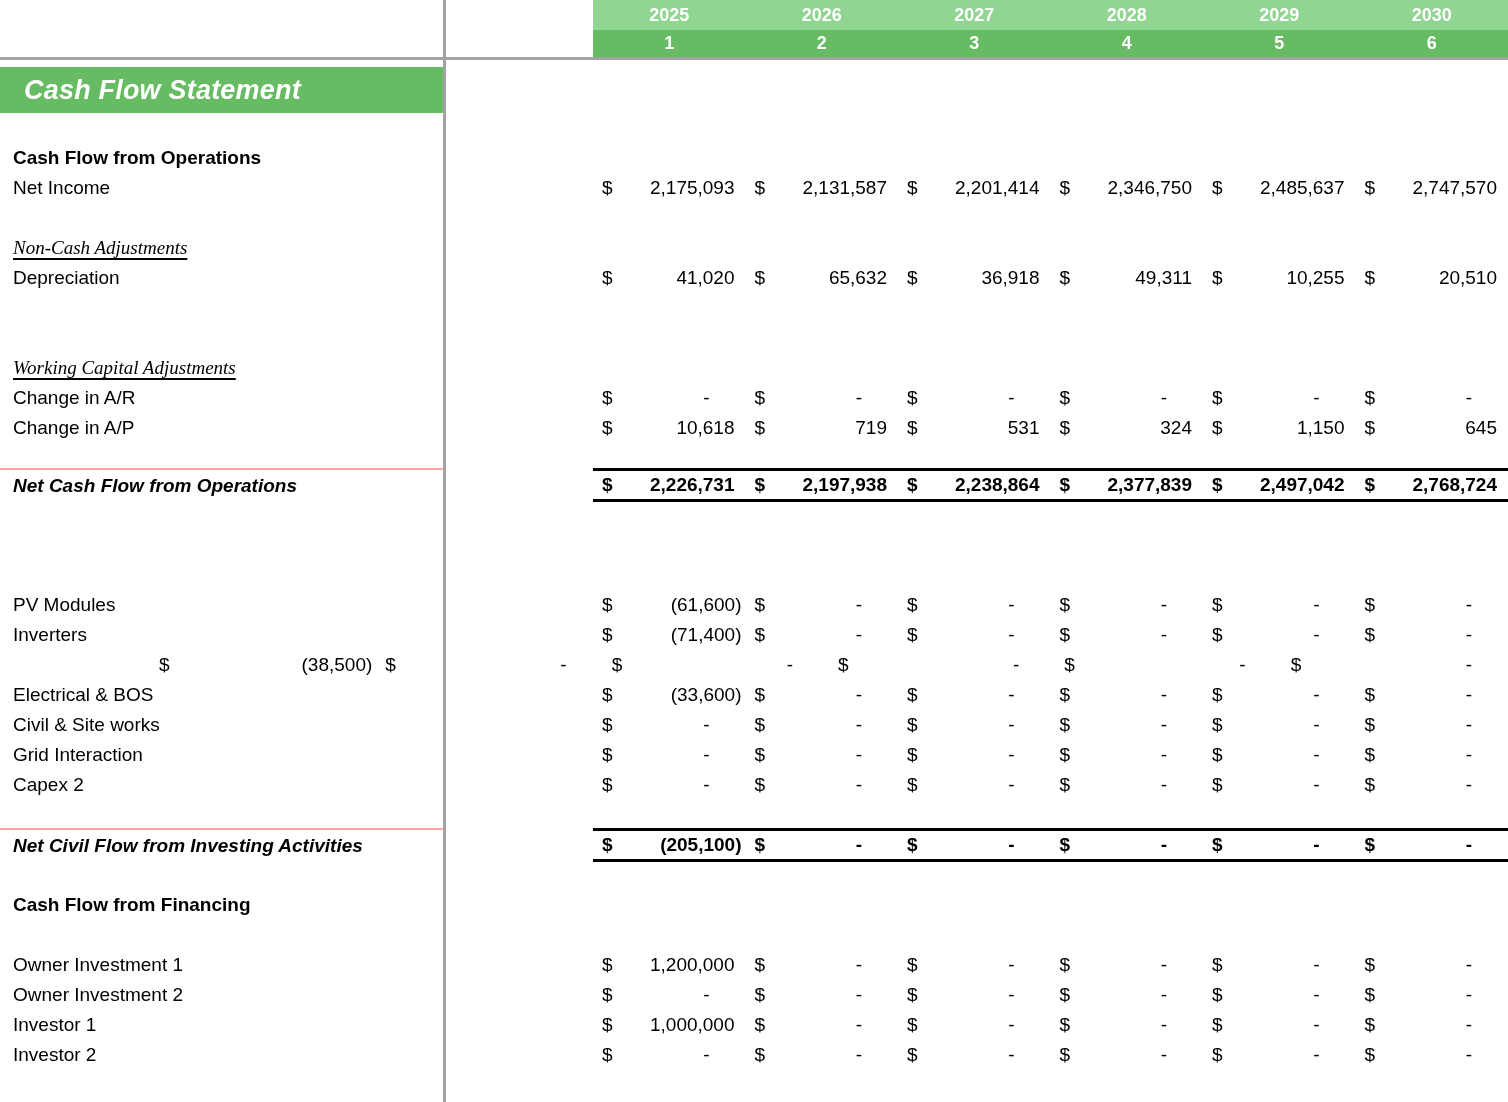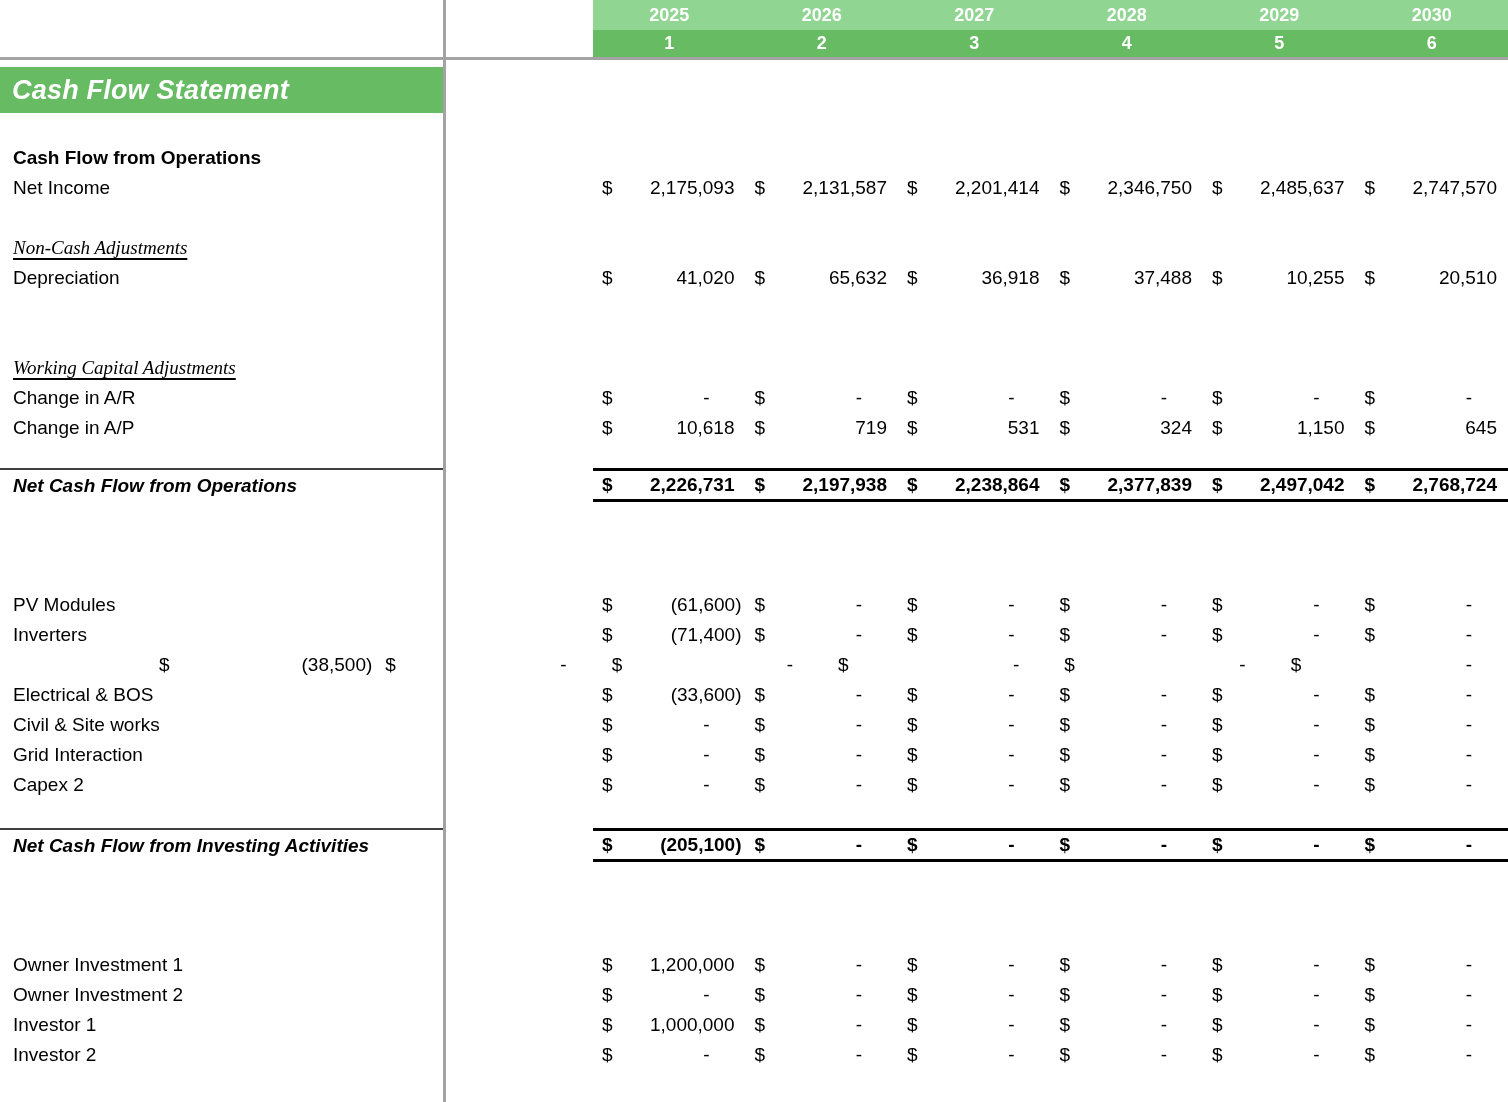--- a/index.html
+++ b/index.html
@@ -30,21 +30,21 @@
   #nums-row  { top: 30px; height: 27px; }
   .hdr-cell {
     display: flex; align-items: center; justify-content: center;
     color: #fff; font-weight: bold; font-size: 18px;
   }
   
   #title-box {
     margin-top: 7px;
     width: 443px; height: 46px;
     display: flex; align-items: center;
-    box-sizing: border-box; padding-left: 12px;
+    box-sizing: border-box; padding-left: 24px;
   }
   #title-text {
     color: #fff; font-weight: bold; font-style: italic; font-size: 27px;
     letter-spacing: 0.2px;
   }
   
   #rows { position: absolute; top: 60px; left: 0; width: 1508px; }
   .spacer30 { height: 30px; }
   .row { display: flex; height: 30px; box-sizing: border-box; }
   .row.blank    { height: 30px; }
@@ -72,21 +72,21 @@
     font-style: italic;
     text-decoration: underline;
     text-decoration-thickness: 2px;
     text-underline-offset: 4px;
     font-family: Liberation Serif, serif;
   }
   .row.capex .label { font-weight: bold; }
   .row.total { height: 34px; }
   .row.total .label {
     font-weight: bold; font-style: italic;
-    border-top: 2px solid #404040;
+    border-top: 2px solid #fca5a5;
   }
   .row.total .values {
     font-weight: bold;
     border-top: 3px solid #000;
     border-bottom: 3px solid #000;
   }
   .row.total .cell { font-size: 19px; }
 </style>
 </head>
 <body>
@@ -177,21 +177,21 @@
           <div class="cell">
             <span class="cur">$</span>
             <span class="amt">65,632</span>
           </div>
           <div class="cell">
             <span class="cur">$</span>
             <span class="amt">36,918</span>
           </div>
           <div class="cell">
             <span class="cur">$</span>
-            <span class="amt">37,488</span>
+            <span class="amt">49,311</span>
           </div>
           <div class="cell">
             <span class="cur">$</span>
             <span class="amt">10,255</span>
           </div>
           <div class="cell">
             <span class="cur">$</span>
             <span class="amt">20,510</span>
           </div>
         </div>
@@ -524,21 +524,21 @@
           </div>
           <div class="cell">
             <span class="cur">$</span>
             <span class="amt dash">-</span>
           </div>
         </div>
       </div>
       <div class="row blank-md"></div>
       <div class="row total">
         <div class="label">
-          <span>Net Cash Flow from Investing Activities</span>
+          <span>Net Civil Flow from Investing Activities</span>
         </div>
         <div class="gap"></div>
         <div class="values">
           <div class="cell">
             <span class="cur">$</span>
             <span class="amt neg">(205,100)</span>
           </div>
           <div class="cell">
             <span class="cur">$</span>
             <span class="amt dash">-</span>
@@ -556,20 +556,23 @@
             <span class="amt dash">-</span>
           </div>
           <div class="cell">
             <span class="cur">$</span>
             <span class="amt dash">-</span>
           </div>
         </div>
       </div>
       <div class="row blank-md"></div>
       <div class="row section">
+        <div class="label">
+          <span>Cash Flow from Financing</span>
+        </div>
         <div class="gap"></div>
         <div class="values"></div>
       </div>
       <div class="row blank"></div>
       <div class="row data">
         <div class="label">
           <span>Owner Investment 1</span>
         </div>
         <div class="gap"></div>
         <div class="values">

